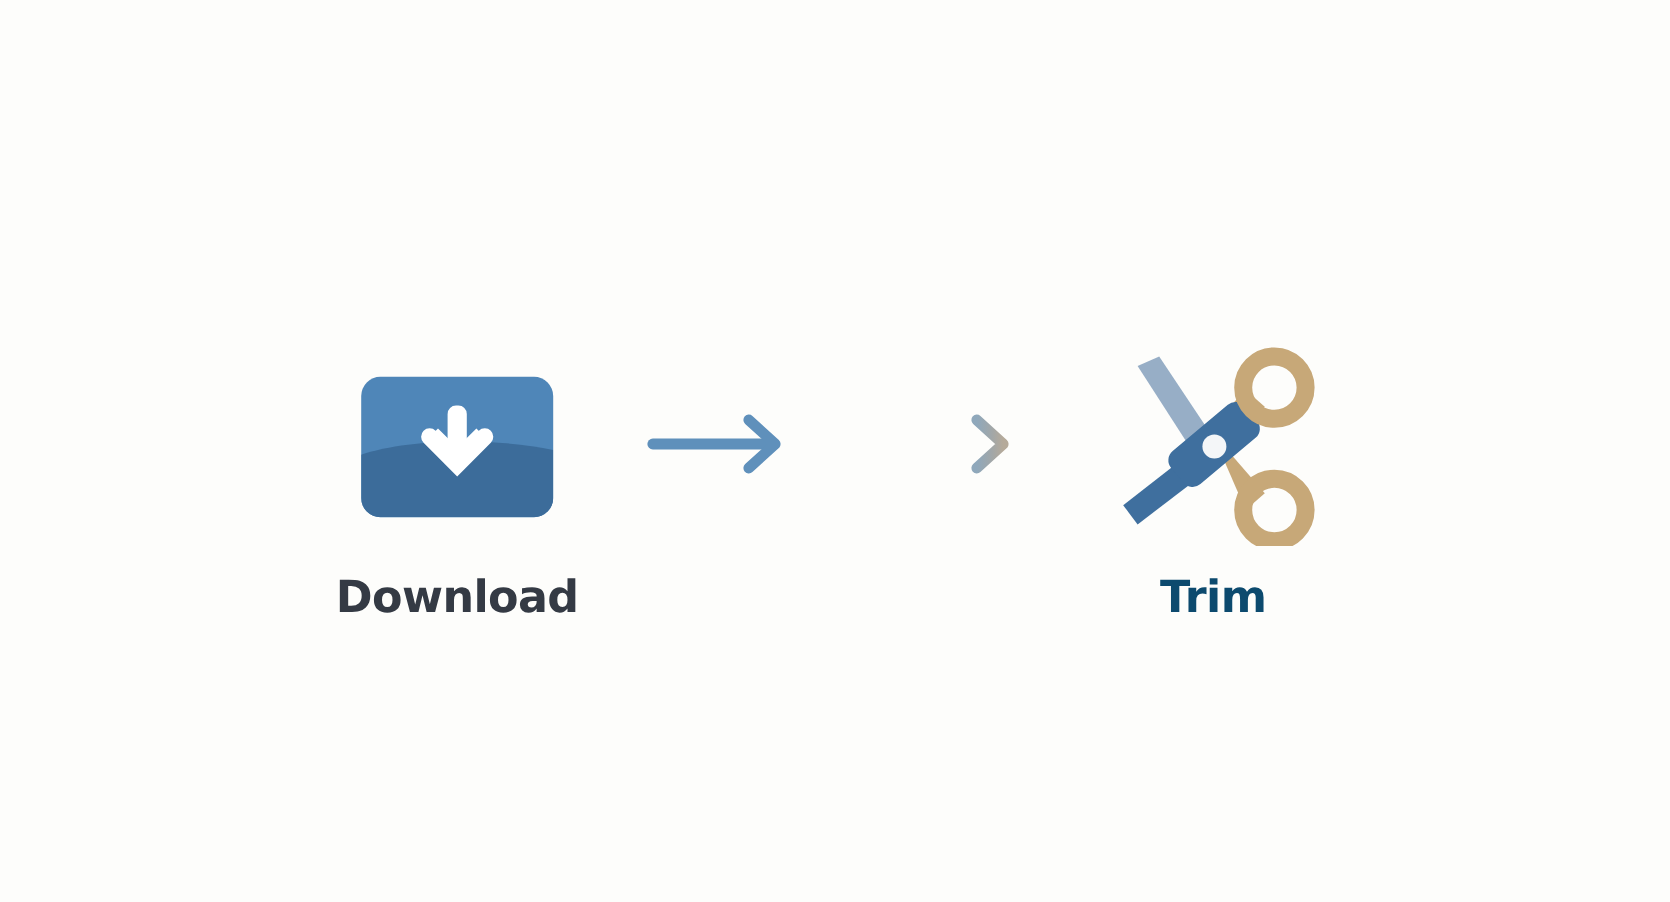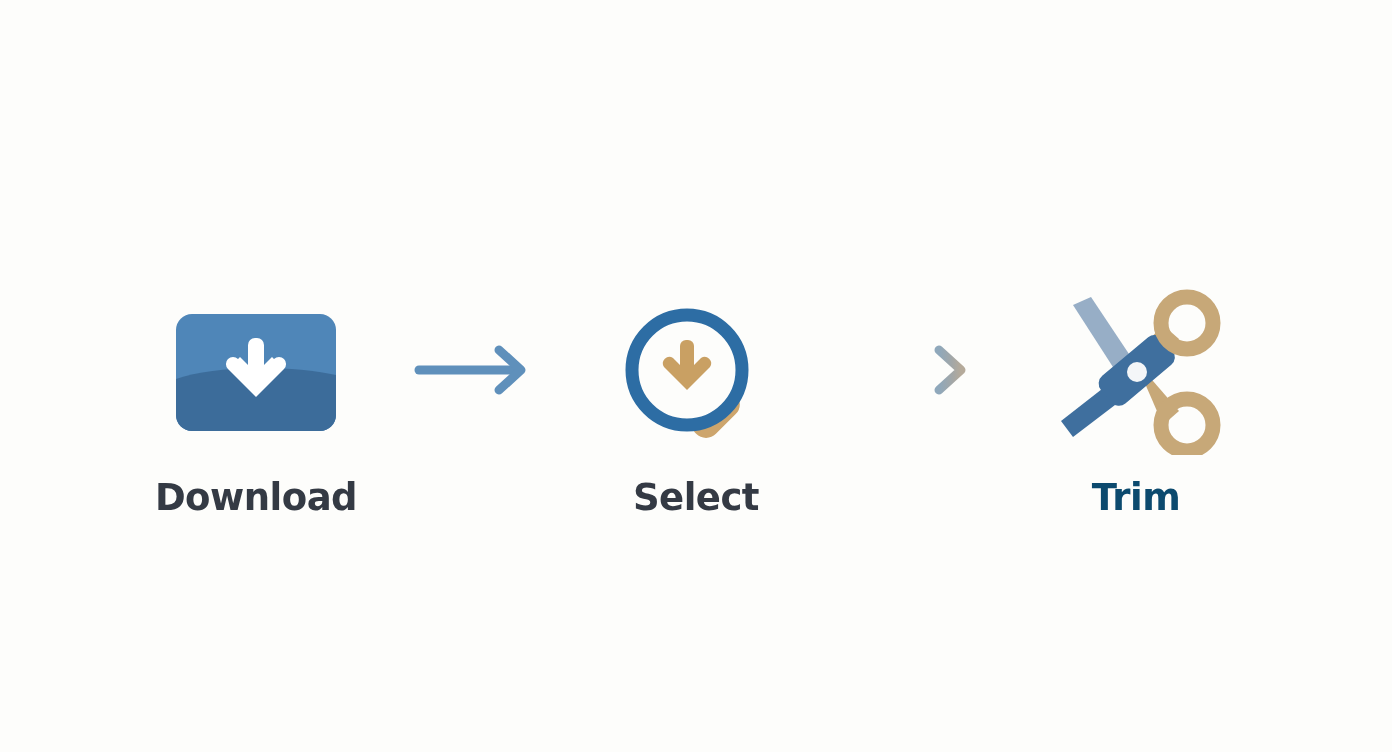--- a/index.html
+++ b/index.html
@@ -105,44 +105,20 @@
       <div class="arrow-wrap">
         <svg width="130" height="60" viewBox="0 0 130 60" xmlns="http://www.w3.org/2000/svg">
           <g stroke="#5f90bb" stroke-width="9" stroke-linecap="round" stroke-linejoin="round" fill="none">
             <line x1="8" y1="30" x2="108" y2="30"></line>
             <polyline points="88,10 110,30 88,50"></polyline>
           </g>
         </svg>
       </div>
     </div>
 
-    <div class="step">
-      <div class="step-icon">
-        <svg width="170" height="170" viewBox="0 0 170 170" xmlns="http://www.w3.org/2000/svg">
-
-          <g transform="rotate(45 112 122)">
-            <rect x="98" y="104" width="28" height="56" rx="14" fill="#cda56c"></rect>
-          </g>
-
-          <g transform="rotate(45 107 116)">
-            <rect x="96" y="96" width="22" height="22" fill="#2d6da4"></rect>
-          </g>
-
-          <circle cx="76" cy="85" r="55" fill="#fdfdfb"></circle>
-
-          <circle cx="76" cy="85" r="55" fill="none" stroke="#2d6da4" stroke-width="13"></circle>
-
-          <g fill="#c9a063">
-            <rect x="69" y="55" width="14" height="42" rx="6"></rect>
-            <path d="M76 105 L53 82 a6.5 6.5 0 0 1 9 -9 L76 87 L90 73 a6.5 6.5 0 0 1 9 9 Z"></path>
-          </g>
-        </svg>
-      </div>
-      <div class="step-label" style="color: rgb(52, 58, 68);">Select</div>
-    </div>
 
     <div class="connector">
       <div class="arrow-wrap">
         <svg width="130" height="60" viewBox="0 0 130 60" xmlns="http://www.w3.org/2000/svg">
           <defs>
             <linearGradient id="arrGrad" x1="0" y1="0" x2="1" y2="0">
               <stop offset="0%" stop-color="#8fa8bb"></stop>
               <stop offset="60%" stop-color="#a3a7a7"></stop>
               <stop offset="100%" stop-color="#b5aa9a"></stop>
             </linearGradient>

